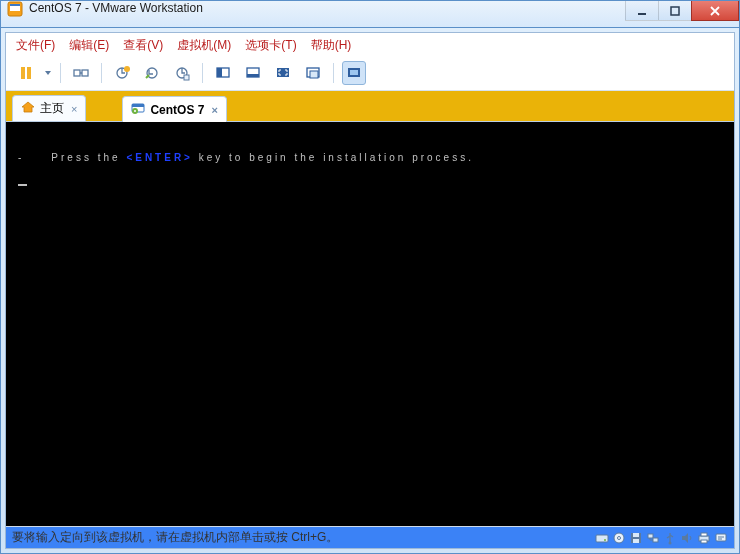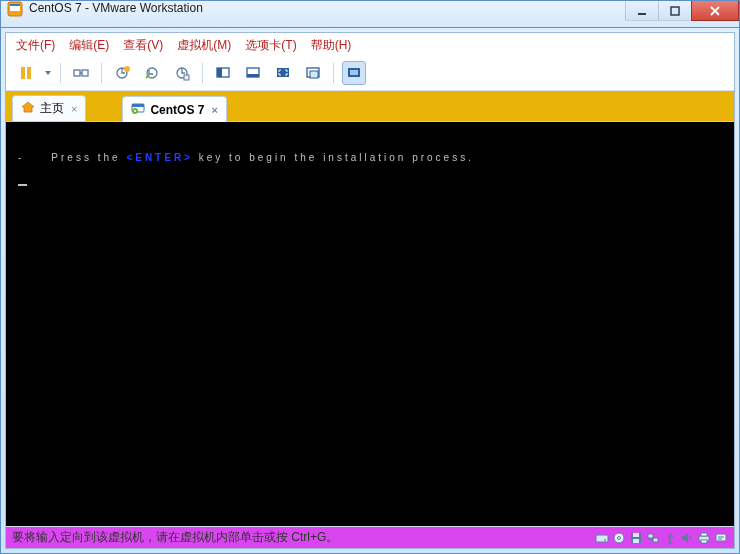--- a/index.html
+++ b/index.html
@@ -33,21 +33,21 @@
 .tab { display: flex; align-items: center; gap: 5px; font-size: 12px; padding: 4px 8px; border: 1px solid #b9cde3; border-bottom: none; border-radius: 4px 4px 0 0; background: #f9fcff; }
 .tab.active { background: #fff; font-weight: bold; position: relative; top: 1px; margin-left: 32px; }
 .tab .close-x { color: #6e8bad; font-size: 11px; margin-left: 2px; }
 
 
 .term { flex: 1; background: #000; color: #c0c0c0; font-family: "Courier New", monospace; font-size: 10px; padding: 28px 10px 10px 12px; letter-spacing: 3px; line-height: 1.5; white-space: pre; overflow: hidden; }
 .term .enter { color: #1e3fff; font-weight: bold; }
 .term .cursor { display:inline-block; width: 9px; height: 2px; background:#c0c0c0; vertical-align: -2px; margin-top: 18px; }
 
 
-.statusbar { height: 22px; border-top: 1px solid #cfdceb; display: flex; align-items: center; font-size: 12px; padding: 0 6px; color: #333; background: #d946ef; }
+.statusbar { height: 22px; border-top: 1px solid #cfdceb; display: flex; align-items: center; font-size: 12px; padding: 0 6px; color: #333; background: #3b82f6; }
 .statusbar .msg { flex: 1; }
 .tray { display: flex; gap: 3px; align-items: center; }
 .tray svg { display:block; }
 </style>
 </head>
 <body>
 
 <div class="titlebar">
   <span class="titlebar-icon">
     <svg width="16" height="16">

